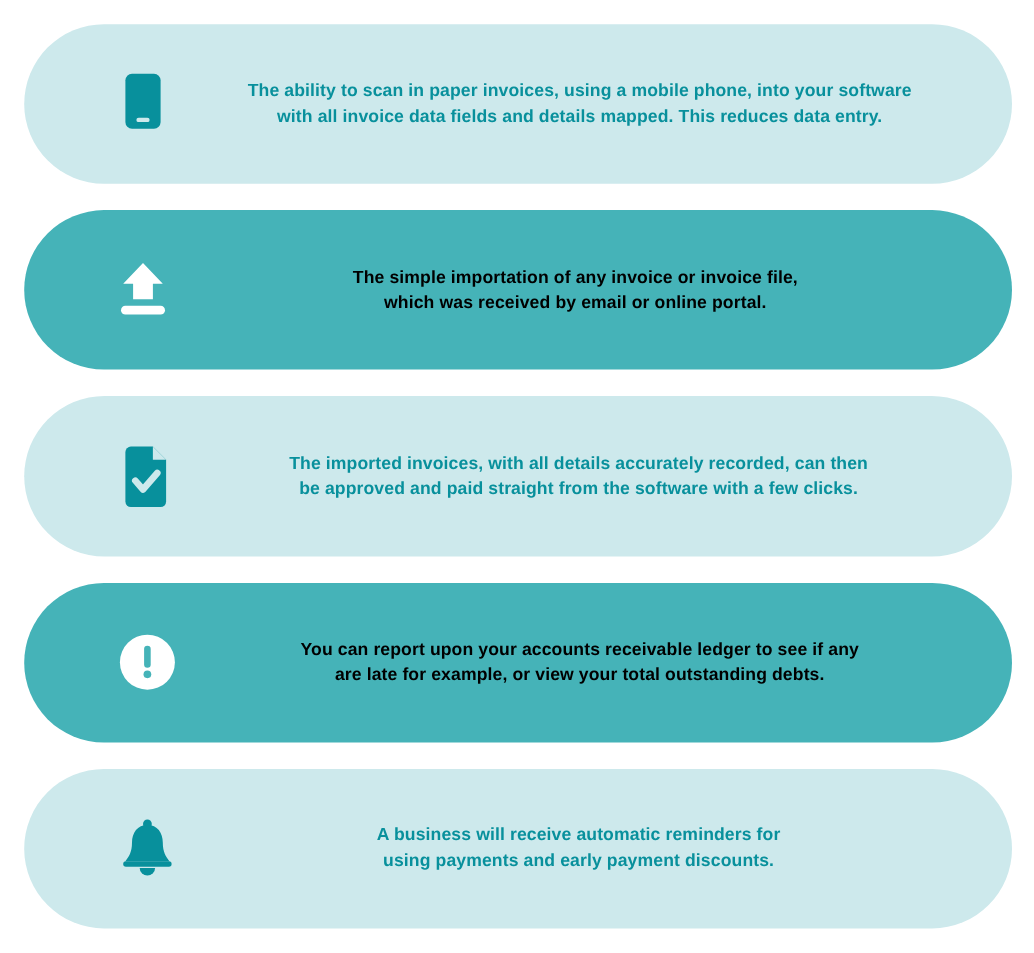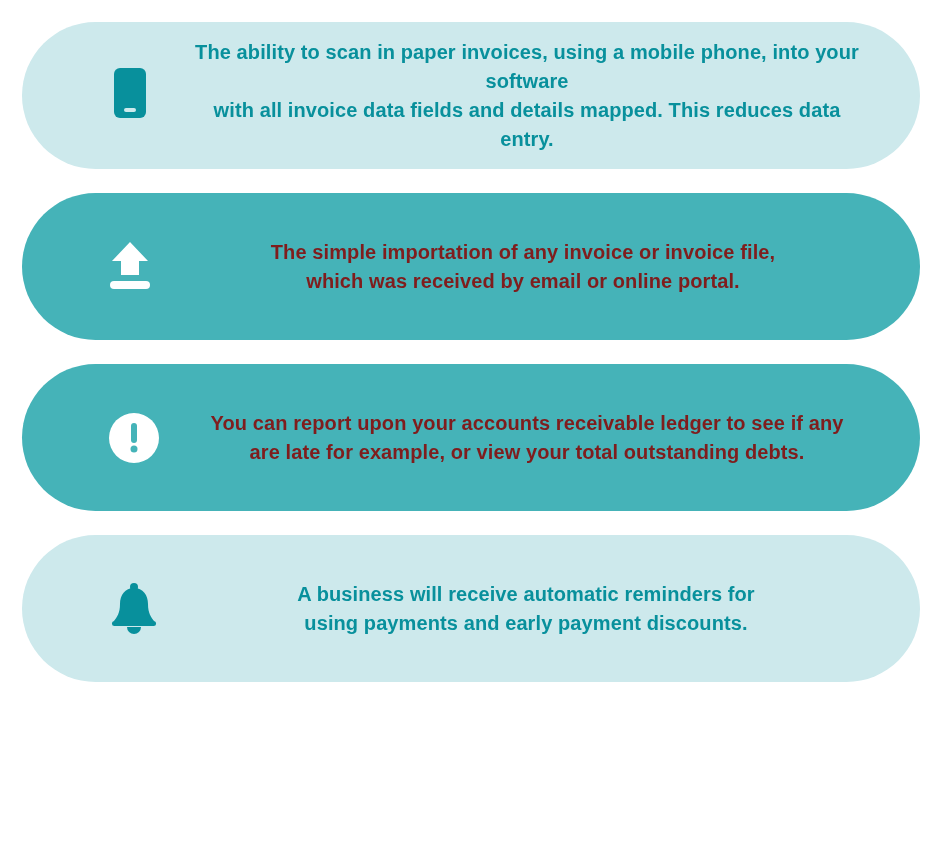--- a/index.html
+++ b/index.html
@@ -52,33 +52,33 @@
   }
 
   .icon-slot svg {
     display: block;
   }
 
   .pill-text {
     flex: 1 1 auto;
     text-align: center;
     padding-right: 60px;
-    font-size: 20px;
+    font-size: 16px;
     font-weight: bold;
     line-height: 1.45;
     letter-spacing: 0.1px;
     white-space: pre-line;
   }
 
   .pill.light .pill-text {
     color: #08909c;
   }
 
   .pill.dark .pill-text {
-    color: #7f1d1d;
+    color: #000000;
   }
 
   
   .row-0 .icon-slot { margin-left: 52px; }
   .row-1 .icon-slot { margin-left: 52px; }
   .row-2 .icon-slot { margin-left: 56px; }
   .row-3 .icon-slot { margin-left: 56px; }
   .row-4 .icon-slot { margin-left: 56px; }
 
   .row-0 .pill-text { padding-right: 52px; }
@@ -107,20 +107,31 @@
     <div class="icon-slot">
       <svg width="50" height="56" viewBox="0 0 50 56" aria-hidden="true">
         <path d="M25 3 L43 22 L34 22 L34 36 L16 36 L16 22 L7 22 Z" fill="#ffffff"></path>
         <rect x="5" y="42" width="40" height="8" rx="4" ry="4" fill="#ffffff"></rect>
       </svg>
     </div>
     <div class="pill-text">The simple importation of any invoice or invoice file,
 which was received by email or online portal.</div>
   </div>
 
+  <div class="pill light row-2">
+    <div class="icon-slot">
+      <svg width="46" height="60" viewBox="0 0 46 60" aria-hidden="true">
+        <path d="M8 3 h20 l12 12 v38 a5 5 0 0 1 -5 5 h-27 a5 5 0 0 1 -5 -5 v-45 a5 5 0 0 1 5 -5 z" fill="#08909c"></path>
+        <path d="M28 3 l12 12 h-12 z" fill="#cde9ec"></path>
+        <path d="M12 34 l7 8 l13 -15" fill="none" stroke="#cde9ec" stroke-width="6" stroke-linecap="round" stroke-linejoin="round"></path>
+      </svg>
+    </div>
+    <div class="pill-text">The imported invoices, with all details accurately recorded, can then
+be approved and paid straight from the software with a few clicks.</div>
+  </div>
 
   <div class="pill dark row-3">
     <div class="icon-slot">
       <svg width="56" height="56" viewBox="0 0 56 56" aria-hidden="true">
         <circle cx="28" cy="28" r="25" fill="#ffffff"></circle>
         <rect x="25" y="13" width="6" height="20" rx="3" ry="3" fill="#45b3b8"></rect>
         <circle cx="28" cy="39" r="3.5" fill="#45b3b8"></circle>
       </svg>
     </div>
     <div class="pill-text">You can report upon your accounts receivable ledger to see if any

